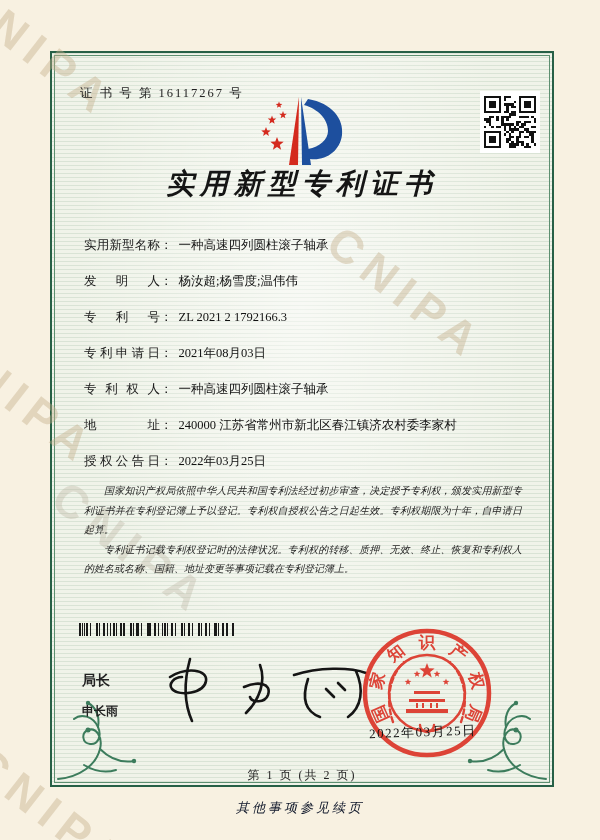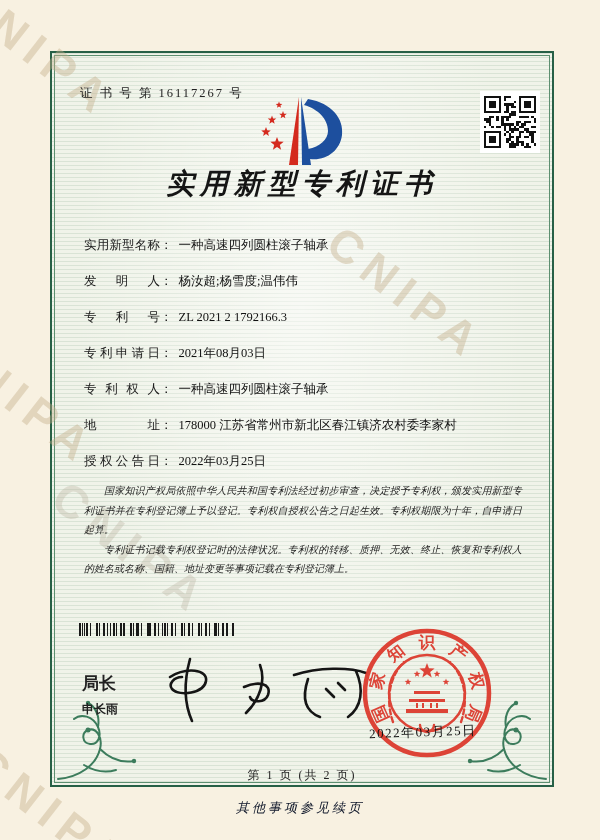--- a/index.html
+++ b/index.html
@@ -34,21 +34,21 @@
   .grant-no{position:absolute;left:226px;top:0;}
   .body-text{left:32px;top:428px;width:438px;font-size:10px;line-height:19.5px;
              font-style:italic;text-align:justify;color:#1f1f1f;}
   .body-text p{margin:0;text-indent:2em;}
   .barcode{left:27px;top:570px;width:156px;height:13px;
     background-image:
       repeating-linear-gradient(90deg,#191919 0 2px,rgba(0,0,0,0) 2px 3px,#191919 3px 4px,rgba(0,0,0,0) 4px 7px,#191919 7px 9px,rgba(0,0,0,0) 9px 11px,#191919 11px 12px,rgba(0,0,0,0) 12px 17px),
       repeating-linear-gradient(90deg,rgba(0,0,0,0) 0 5px,#191919 5px 6px,rgba(0,0,0,0) 6px 13px);}
   .signer{left:30px;top:619px;font-family:"Liberation Sans","DejaVu Sans",sans-serif;
           font-weight:bold;color:#222;}
-  .signer .t{font-size:17px;margin-bottom:6px;}
+  .signer .t{font-size:14px;margin-bottom:13px;}
   .signer .n{font-size:12px;}
   .signature{left:90px;top:594px;}
   .seal{left:307px;top:572px;opacity:.93;}
   .seal-date{left:317px;top:669px;width:180px;font-size:13px;letter-spacing:1.5px;color:#111;
              transform:rotate(-2deg);}
   .page-info{left:0;right:0;top:714px;text-align:center;font-size:12px;color:#222;letter-spacing:2px;}
   .continuation{position:absolute;left:0;right:0;top:799px;z-index:3;text-align:center;
                 font-size:13px;font-style:italic;color:#0f172a;letter-spacing:3px;}
   .ornament{bottom:2px;pointer-events:none;}
   .orn-left{left:2px;}
@@ -333,21 +333,21 @@
       <div class="field-row">
         <span class="f-label">专利号</span><span class="f-colon">：</span><span class="f-value">ZL 2021 2 1792166.3</span>
       </div>
       <div class="field-row">
         <span class="f-label">专利申请日</span><span class="f-colon">：</span><span class="f-value">2021年08月03日</span>
       </div>
       <div class="field-row">
         <span class="f-label">专利权人</span><span class="f-colon">：</span><span class="f-value">一种高速四列圆柱滚子轴承</span>
       </div>
       <div class="field-row">
-        <span class="f-label">地址</span><span class="f-colon">：</span><span class="f-value">178000 江苏省常州市新北区春江镇济农村委李家村</span>
+        <span class="f-label">地址</span><span class="f-colon">：</span><span class="f-value">240000 江苏省常州市新北区春江镇济农村委李家村</span>
       </div>
       <div class="field-row">
         <span class="f-label">授权公告日</span><span class="f-colon">：</span><span class="f-value">2022年03月25日</span>
       </div>
     </div>
 
     <div class="body-text">
       <p>国家知识产权局依照中华人民共和国专利法经过初步审查，决定授予专利权，颁发实用新型专利证书并在专利登记簿上予以登记。专利权自授权公告之日起生效。专利权期限为十年，自申请日起算。</p>
       <p>专利证书记载专利权登记时的法律状况。专利权的转移、质押、无效、终止、恢复和专利权人的姓名或名称、国籍、地址变更等事项记载在专利登记簿上。</p>
     </div>

